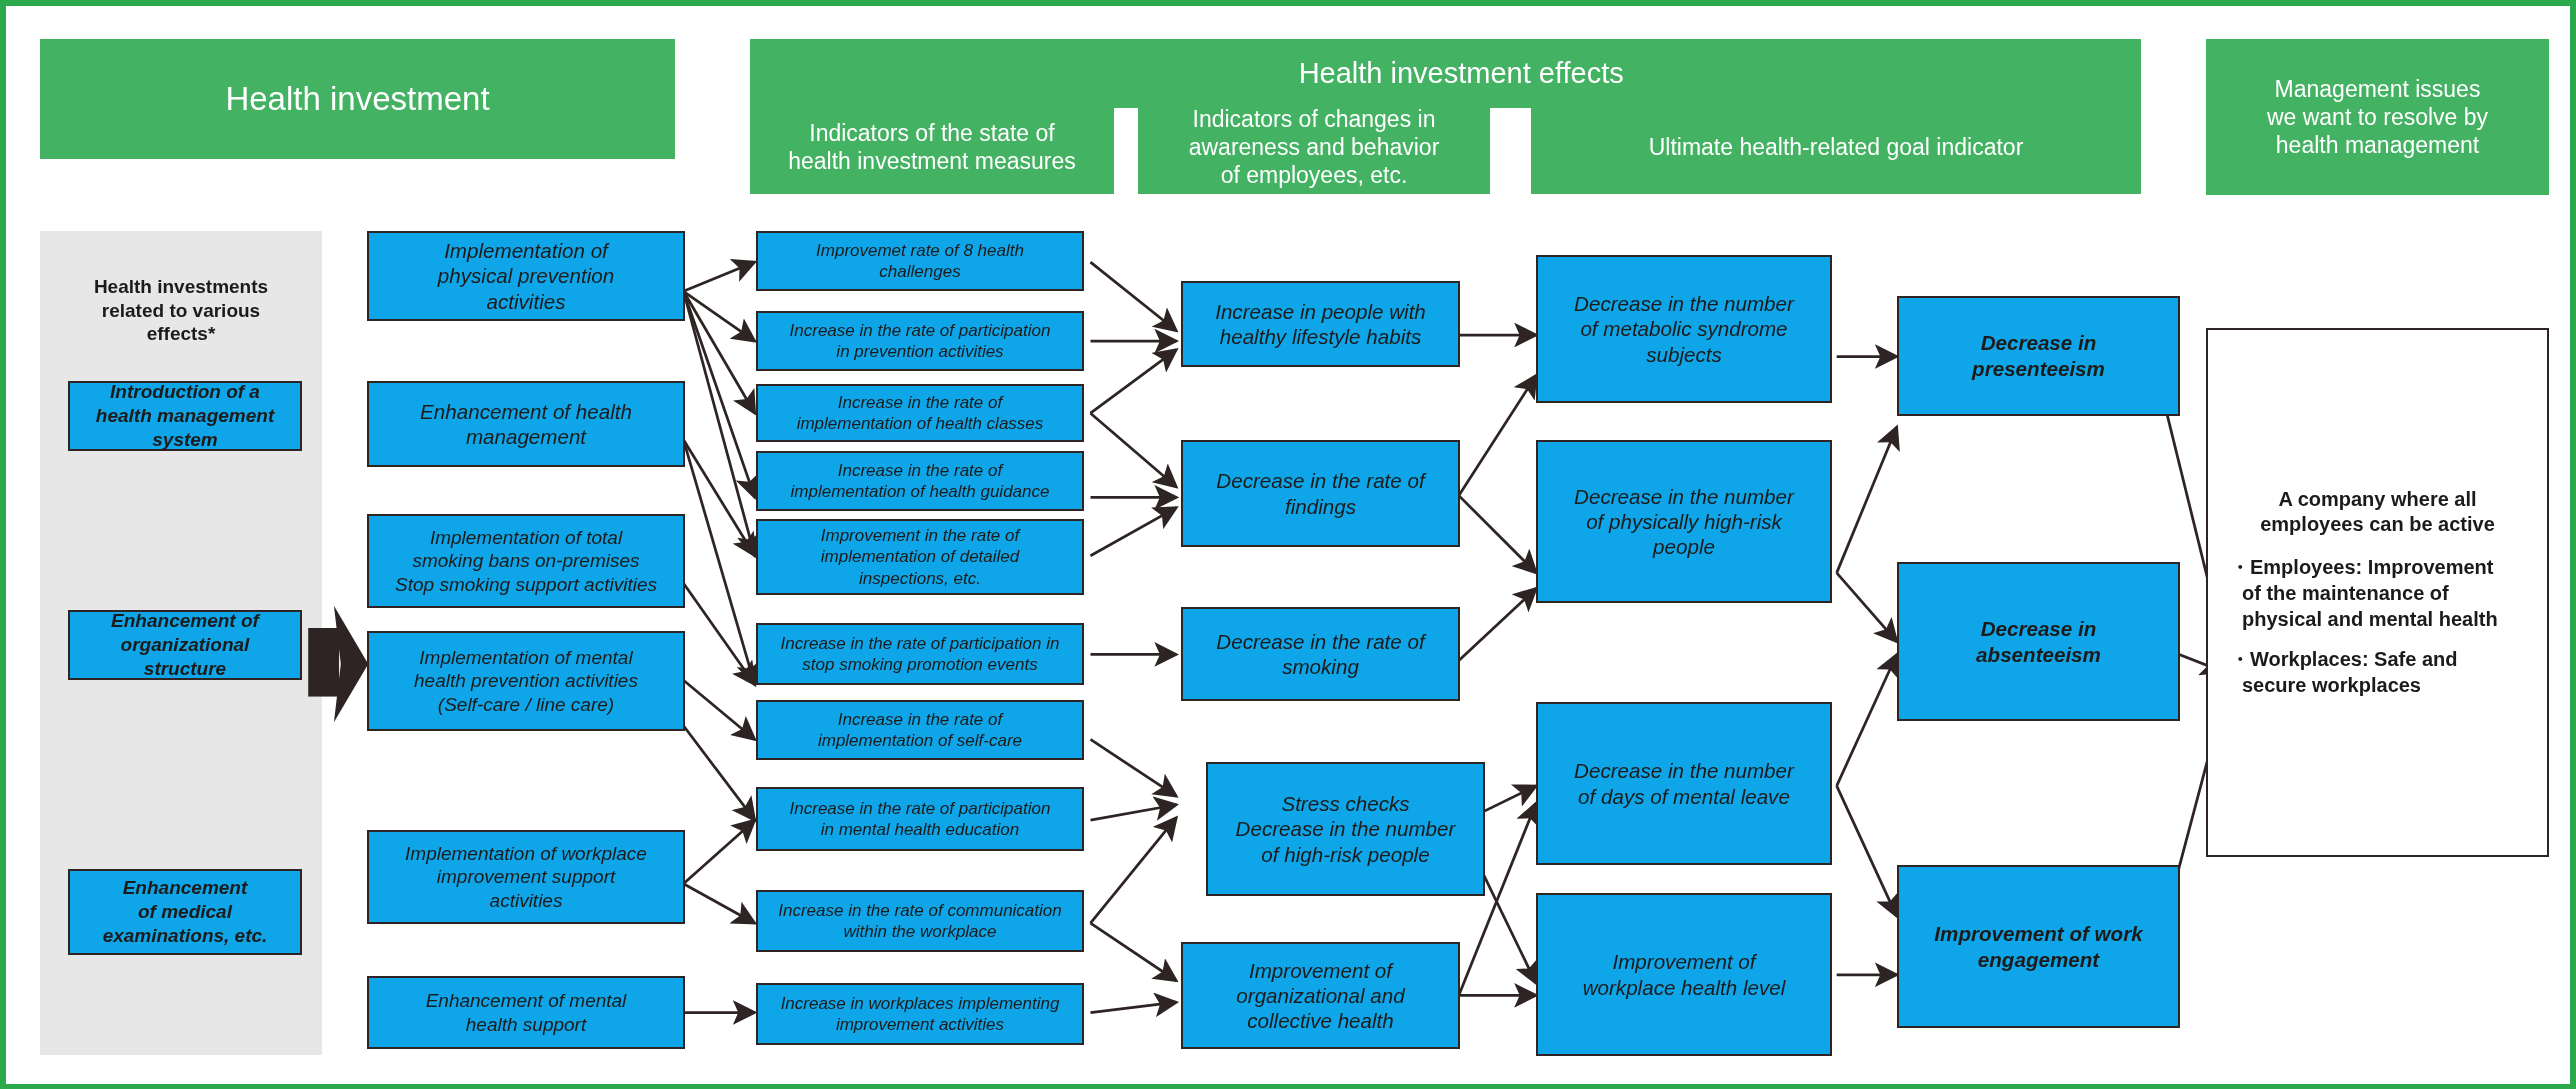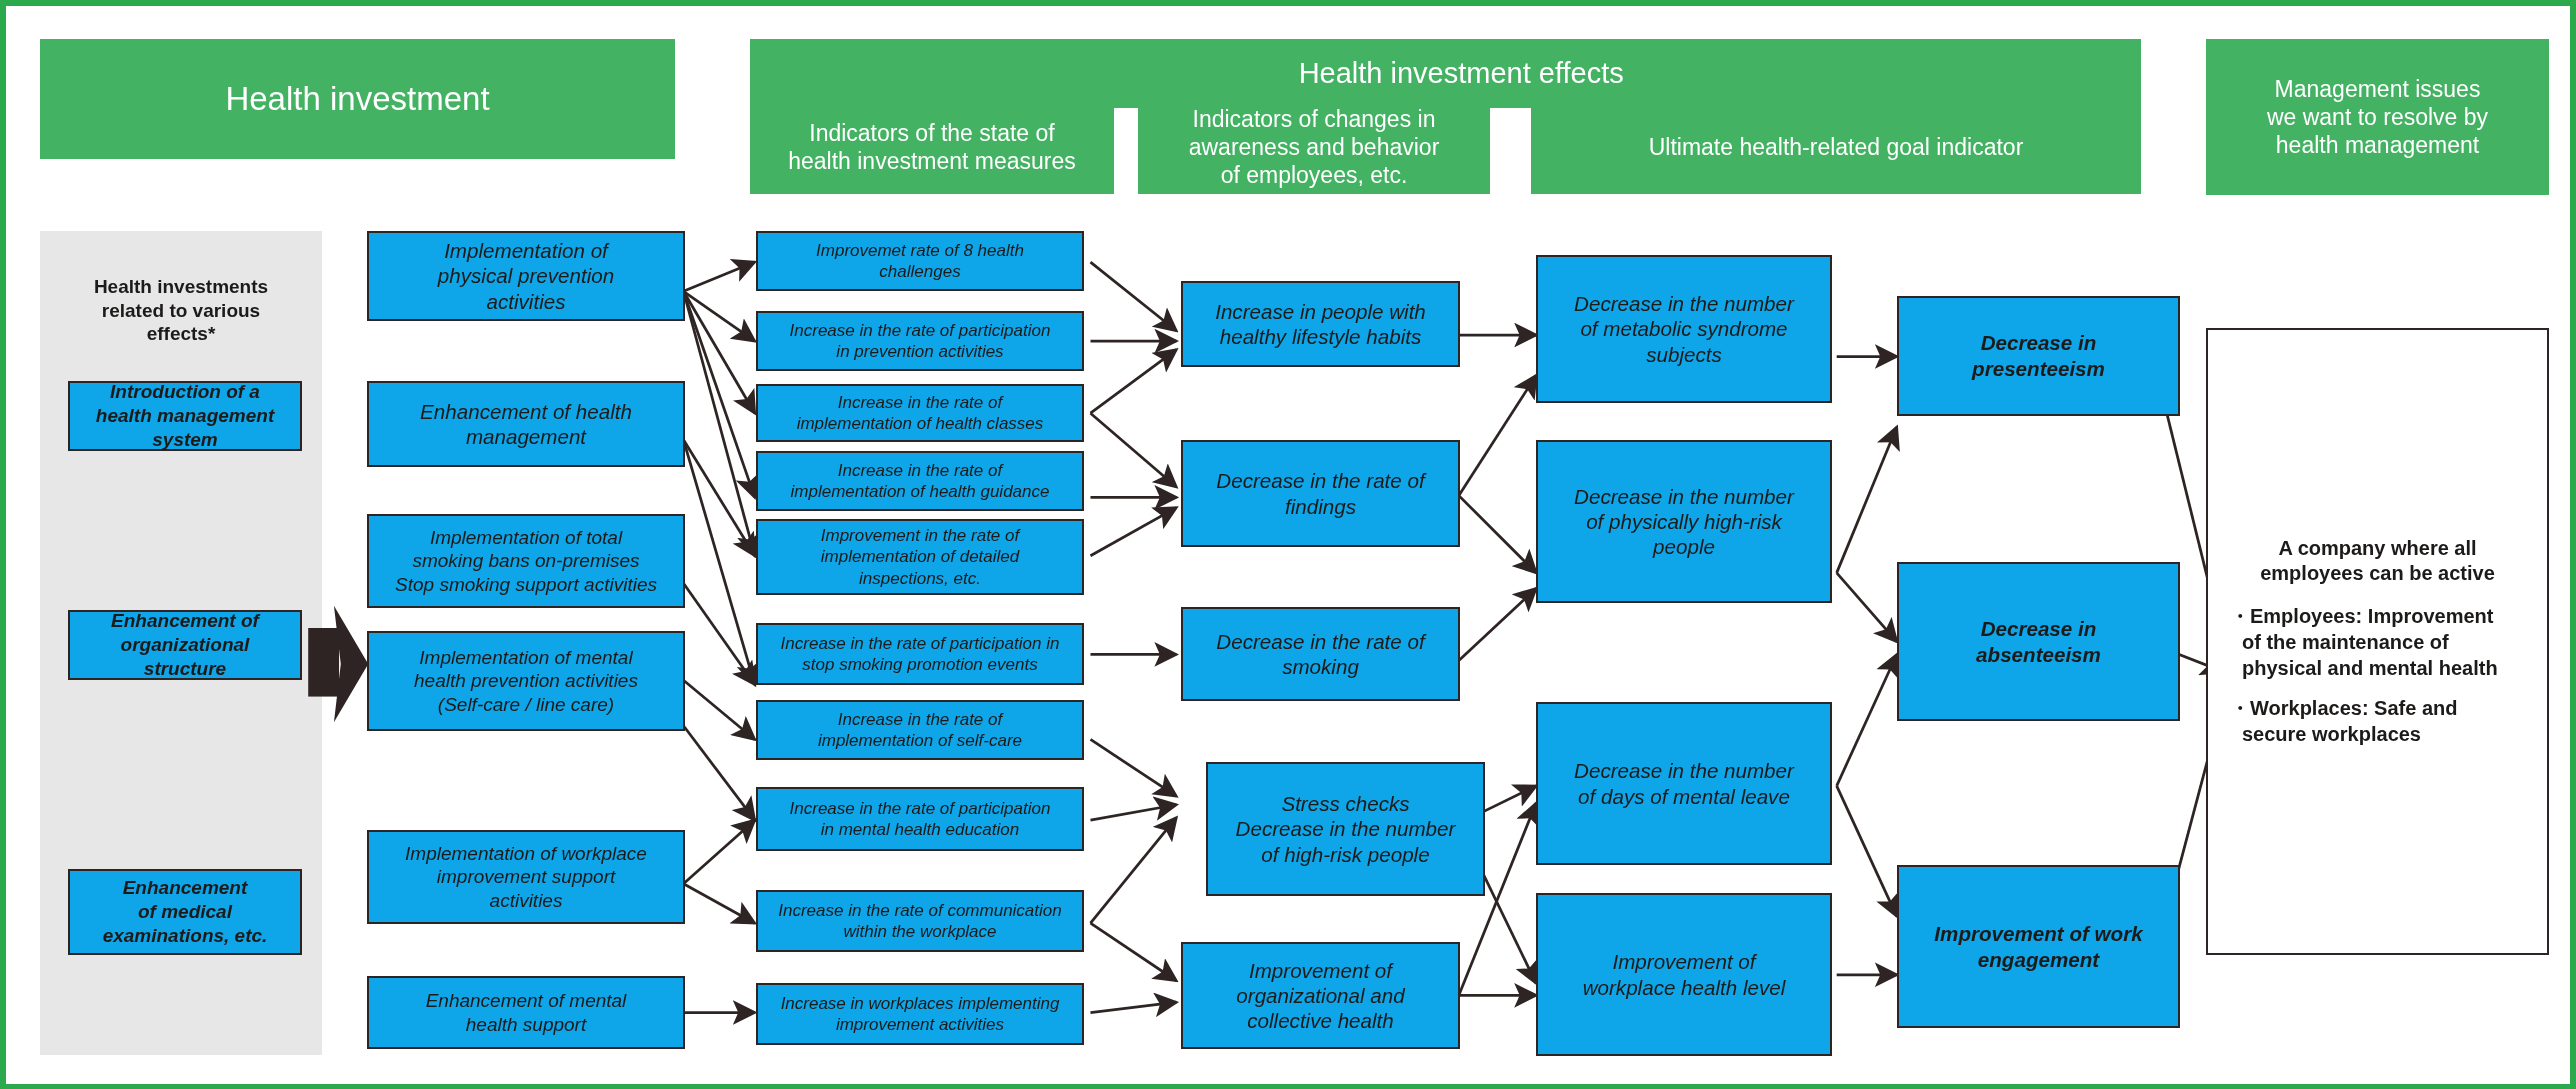--- a/index.html
+++ b/index.html
@@ -334,21 +334,21 @@
     </div>
     <div class="box bold" style="left:1891px;top:556px;width:283px;height:159px;white-space:pre-line;font-size:20.6px;">
       <span>Decrease in
 absenteeism</span>
     </div>
     <div class="box bold" style="left:1891px;top:859px;width:283px;height:163px;white-space:pre-line;font-size:20.6px;">
       <span>Improvement of work
 engagement</span>
     </div>
 
-    <div id="goalbox" style="left:2200px;top:322px;width:343px;height:627px;">
+    <div id="goalbox" style="left:2200px;top:322px;width:343px;height:529px;">
       <div class="gtitle" style="white-space:pre-line;">A company where all
 employees can be active</div>
       <div class="gitem" style="white-space:pre-line;">・Employees: Improvement
    of the maintenance of
    physical and mental health</div>
       <div class="gitem" style="white-space:pre-line;">・Workplaces: Safe and
    secure workplaces</div>
     </div>
 
   </div>

